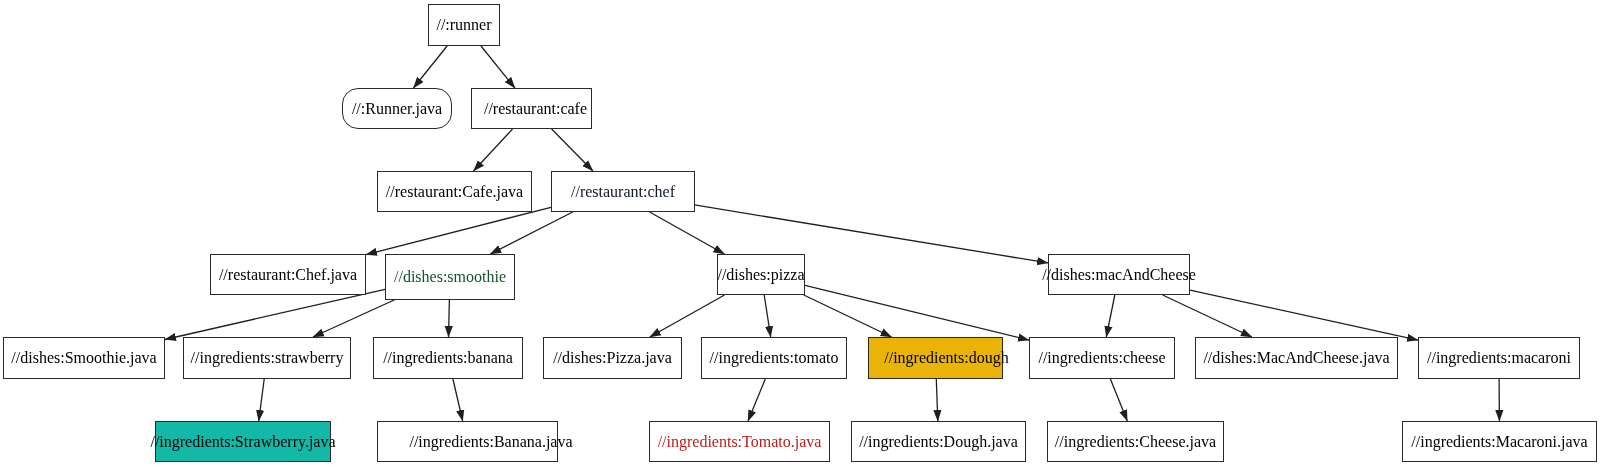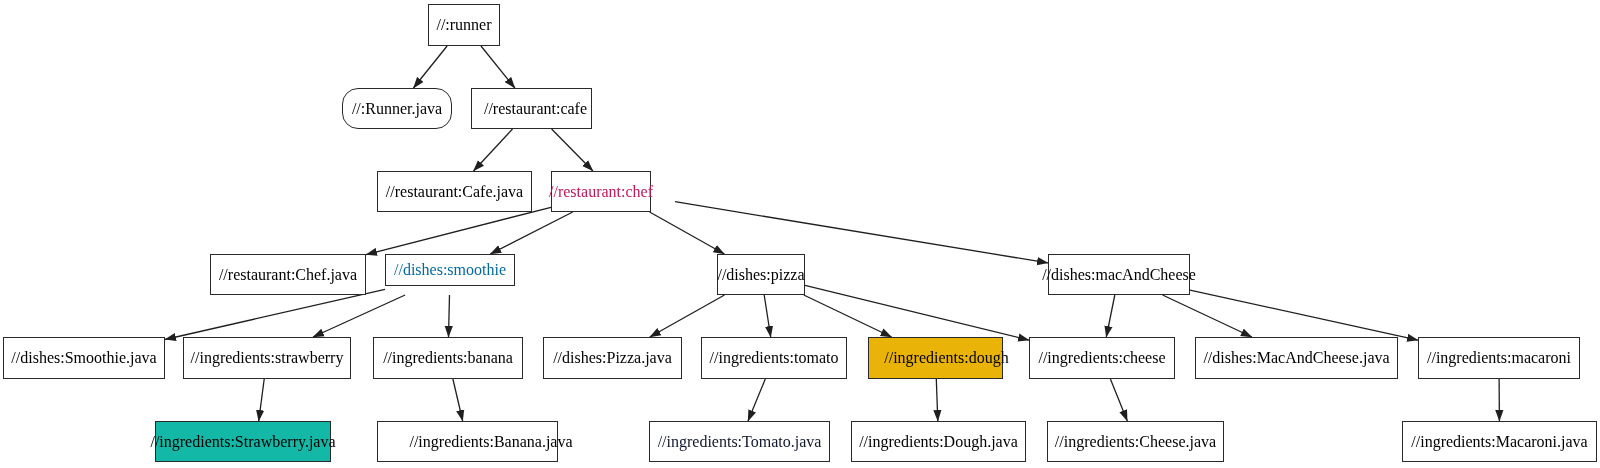--- a/index.html
+++ b/index.html
@@ -74,34 +74,34 @@
         <line x1="936.3" y1="379.0" x2="937.8" y2="421.0" stroke="#1f1f1f" stroke-width="1.3" marker-end="url(#arrowhead)"></line>
         <line x1="1110.4" y1="379.0" x2="1127.3" y2="421.0" stroke="#1f1f1f" stroke-width="1.3" marker-end="url(#arrowhead)"></line>
         <line x1="1499.1" y1="379.0" x2="1499.4" y2="421.0" stroke="#1f1f1f" stroke-width="1.3" marker-end="url(#arrowhead)"></line>
       </g>
   </svg>
   <div id="node-layer">
       <div class="gnode" style="left: 428px; top: 4px; width: 72px; height: 42px; border-color: rgb(42, 42, 42); background: rgb(255, 255, 255); color: rgb(0, 0, 0);">//:runner</div>
       <div class="gnode" style="left: 342px; top: 88px; width: 110px; height: 41px; border-color: rgb(42, 42, 42); background: rgb(255, 255, 255); color: rgb(0, 0, 0); border-radius: 16px;">//:Runner.java</div>
       <div class="gnode" style="left: 471px; top: 88px; width: 121px; height: 41px; border-color: rgb(42, 42, 42); background: rgb(255, 255, 255); color: rgb(0, 0, 0); padding-left: 8px;">//restaurant:cafe</div>
       <div class="gnode" style="left: 377px; top: 171px; width: 155px; height: 41px; border-color: rgb(42, 42, 42); background: rgb(255, 255, 255); color: rgb(0, 0, 0);">//restaurant:Cafe.java</div>
-      <div class="gnode" style="left: 551px; top: 171px; width: 100px; height: 41px; border-color: rgb(42, 42, 42); background: rgb(255, 255, 255); color: #be185d;">//restaurant:chef</div>
+      <div class="gnode" style="left: 551px; top: 171px; width: 144px; height: 41px; border-color: rgb(42, 42, 42); background: rgb(255, 255, 255); color: #0f172a;">//restaurant:chef</div>
       <div class="gnode" style="left: 210px; top: 254px; width: 156px; height: 41px; border-color: rgb(42, 42, 42); background: rgb(255, 255, 255); color: rgb(0, 0, 0);">//restaurant:Chef.java</div>
-      <div class="gnode" style="left: 385px; top: 254px; width: 130px; height: 32px; border-color: rgb(42, 42, 42); background: rgb(255, 255, 255); color: #0369a1;">//dishes:smoothie</div>
+      <div class="gnode" style="left: 385px; top: 254px; width: 130px; height: 46px; border-color: rgb(42, 42, 42); background: rgb(255, 255, 255); color: #14532d;">//dishes:smoothie</div>
       <div class="gnode" style="left: 717px; top: 254px; width: 88px; height: 41px; border-color: rgb(42, 42, 42); background: rgb(255, 255, 255); color: rgb(0, 0, 0);">//dishes:pizza</div>
       <div class="gnode" style="left: 1048px; top: 254px; width: 142px; height: 41px; border-color: rgb(42, 42, 42); background: rgb(255, 255, 255); color: rgb(0, 0, 0);">//dishes:macAndCheese</div>
       <div class="gnode" style="left: 3px; top: 337px; width: 162px; height: 42px; border-color: rgb(42, 42, 42); background: rgb(255, 255, 255); color: rgb(0, 0, 0);">//dishes:Smoothie.java</div>
       <div class="gnode" style="left: 183px; top: 337px; width: 168px; height: 42px; border-color: rgb(42, 42, 42); background: rgb(255, 255, 255); color: rgb(0, 0, 0);">//ingredients:strawberry</div>
       <div class="gnode" style="left: 373px; top: 337px; width: 150px; height: 42px; border-color: rgb(42, 42, 42); background: rgb(255, 255, 255); color: rgb(0, 0, 0);">//ingredients:banana</div>
       <div class="gnode" style="left: 543px; top: 337px; width: 139px; height: 42px; border-color: rgb(42, 42, 42); background: rgb(255, 255, 255); color: rgb(0, 0, 0);">//dishes:Pizza.java</div>
       <div class="gnode" style="left: 701px; top: 337px; width: 146px; height: 42px; border-color: rgb(42, 42, 42); background: rgb(255, 255, 255); color: rgb(0, 0, 0);">//ingredients:tomato</div>
       <div class="gnode" style="left: 868px; top: 337px; width: 135px; height: 42px; border-color: rgb(42, 42, 42); background: #eab308; color: rgb(0, 0, 0); padding-left: 22px;">//ingredients:dough</div>
       <div class="gnode" style="left: 1029px; top: 337px; width: 146px; height: 42px; border-color: rgb(42, 42, 42); background: rgb(255, 255, 255); color: rgb(0, 0, 0);">//ingredients:cheese</div>
       <div class="gnode" style="left: 1195px; top: 337px; width: 203px; height: 42px; border-color: rgb(42, 42, 42); background: rgb(255, 255, 255); color: rgb(0, 0, 0);">//dishes:MacAndCheese.java</div>
       <div class="gnode" style="left: 1418px; top: 337px; width: 162px; height: 42px; border-color: rgb(42, 42, 42); background: rgb(255, 255, 255); color: rgb(0, 0, 0);">//ingredients:macaroni</div>
       <div class="gnode" style="left: 155px; top: 421px; width: 176px; height: 41px; border-color: rgb(42, 42, 42); background: #14b8a6; color: rgb(0, 0, 0);">//ingredients:Strawberry.java</div>
       <div class="gnode" style="left: 377px; top: 421px; width: 181px; height: 41px; border-color: rgb(42, 42, 42); background: rgb(255, 255, 255); color: rgb(0, 0, 0); padding-left: 47px;">//ingredients:Banana.java</div>
-      <div class="gnode" style="left: 649px; top: 421px; width: 181px; height: 41px; border-color: rgb(42, 42, 42); background: rgb(255, 255, 255); color: #0f172a;">//ingredients:Tomato.java</div>
+      <div class="gnode" style="left: 649px; top: 421px; width: 181px; height: 41px; border-color: rgb(42, 42, 42); background: rgb(255, 255, 255); color: #b91c1c;">//ingredients:Tomato.java</div>
       <div class="gnode" style="left: 851px; top: 421px; width: 175px; height: 41px; border-color: rgb(42, 42, 42); background: rgb(255, 255, 255); color: rgb(0, 0, 0);">//ingredients:Dough.java</div>
       <div class="gnode" style="left: 1047px; top: 421px; width: 177px; height: 41px; border-color: rgb(42, 42, 42); background: rgb(255, 255, 255); color: rgb(0, 0, 0);">//ingredients:Cheese.java</div>
       <div class="gnode" style="left: 1402px; top: 421px; width: 195px; height: 41px; border-color: rgb(42, 42, 42); background: rgb(255, 255, 255); color: rgb(0, 0, 0);">//ingredients:Macaroni.java</div>
     </div>
 </div>
 
 </body></html>

